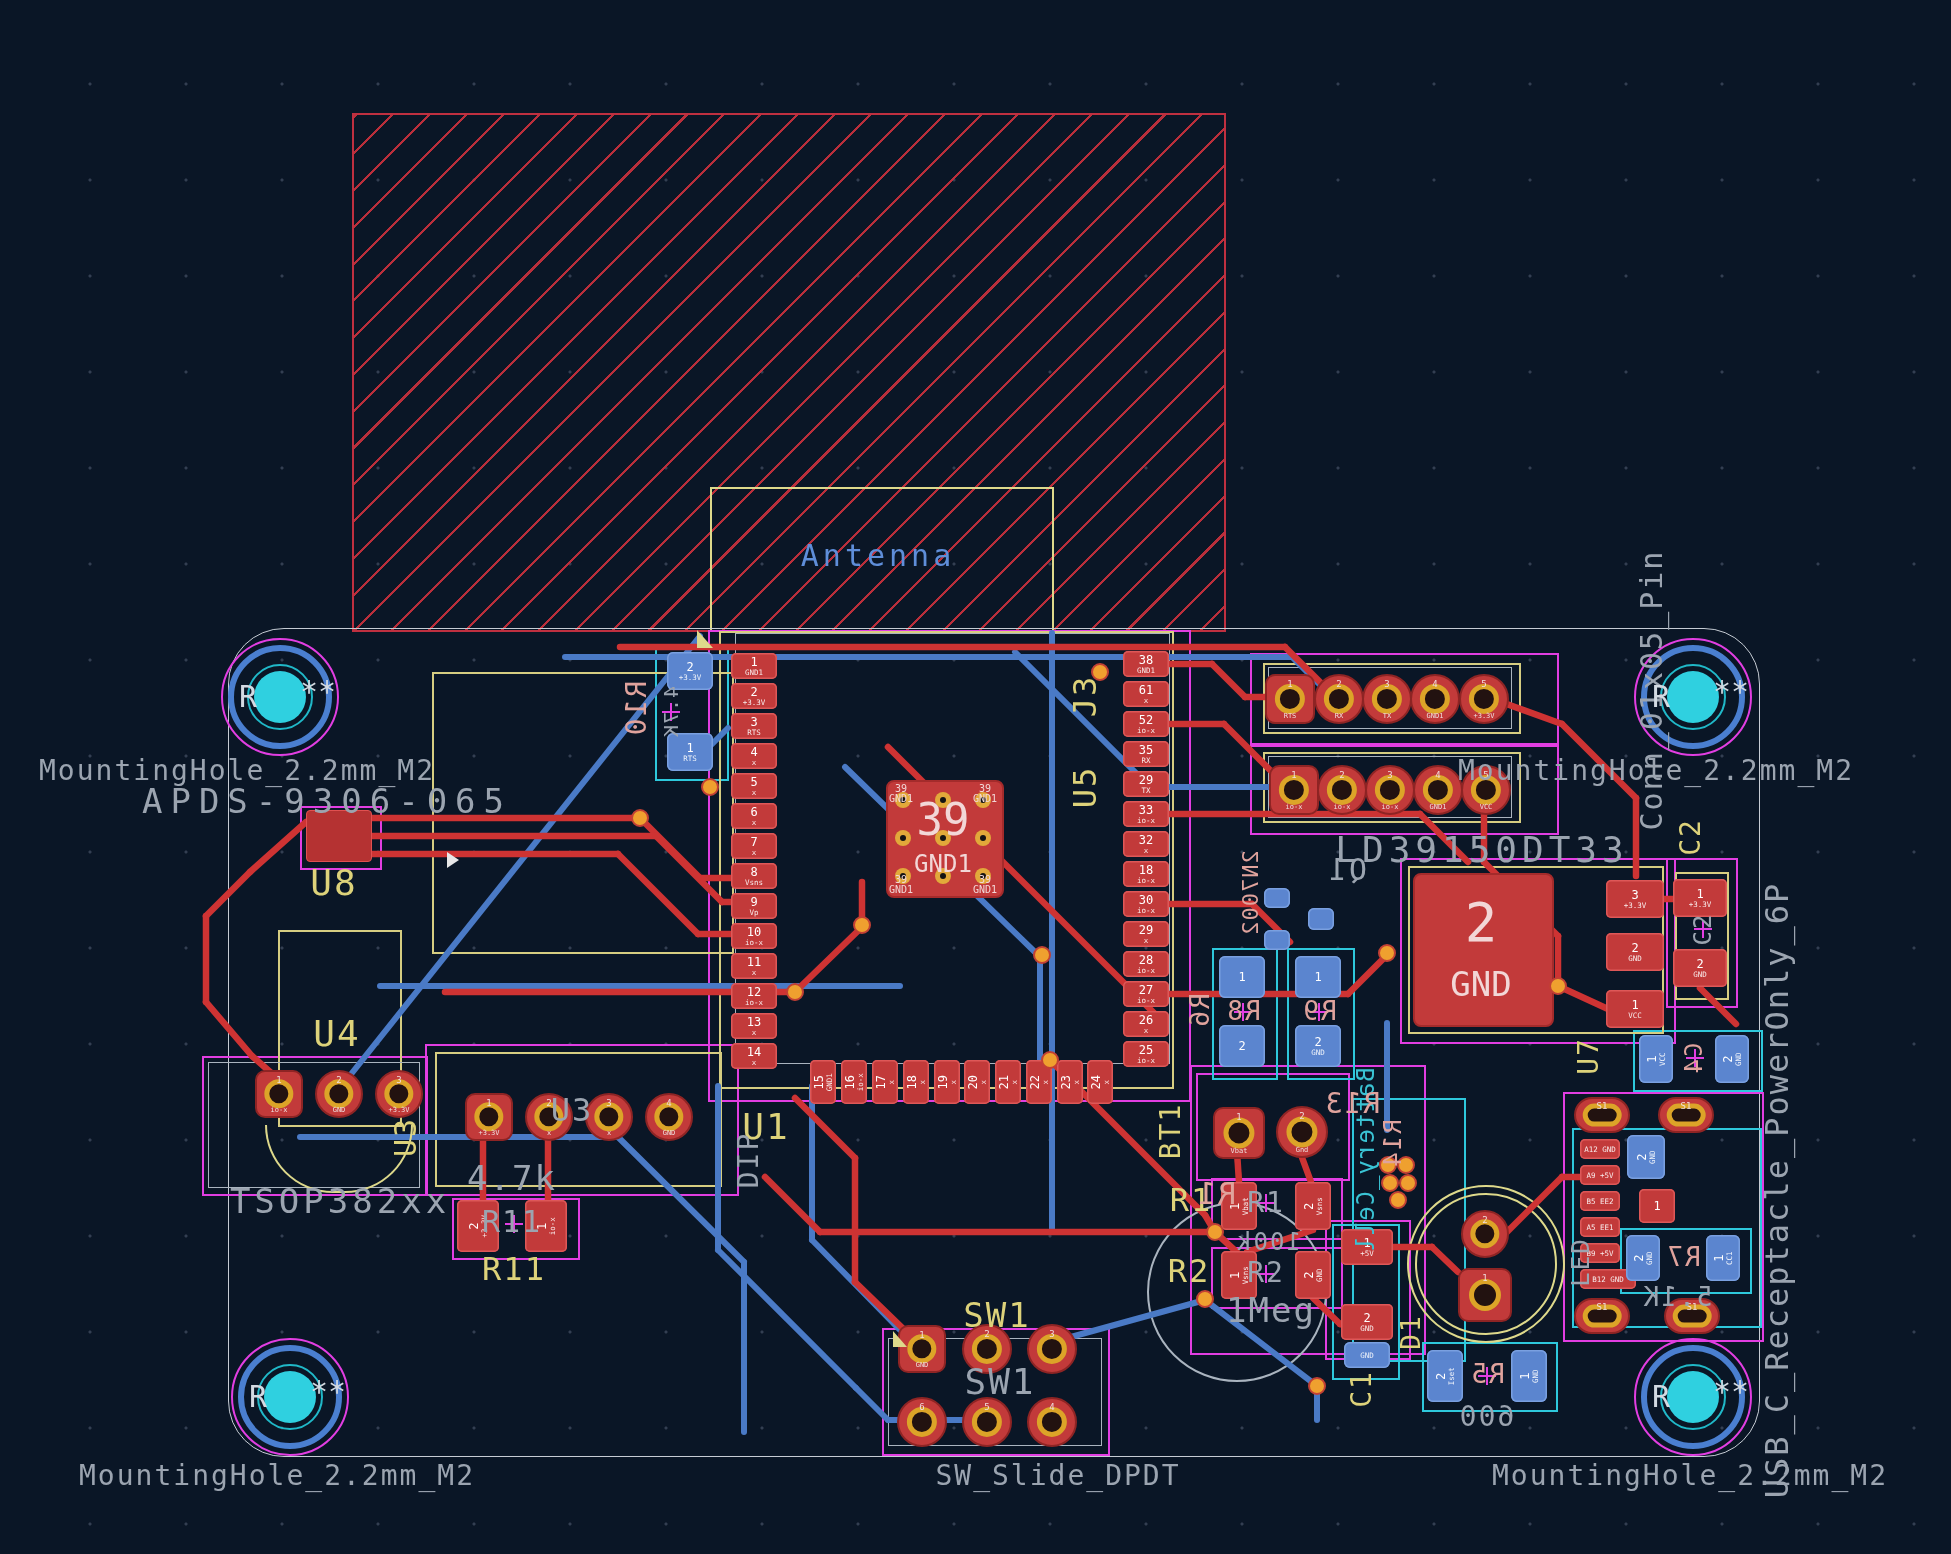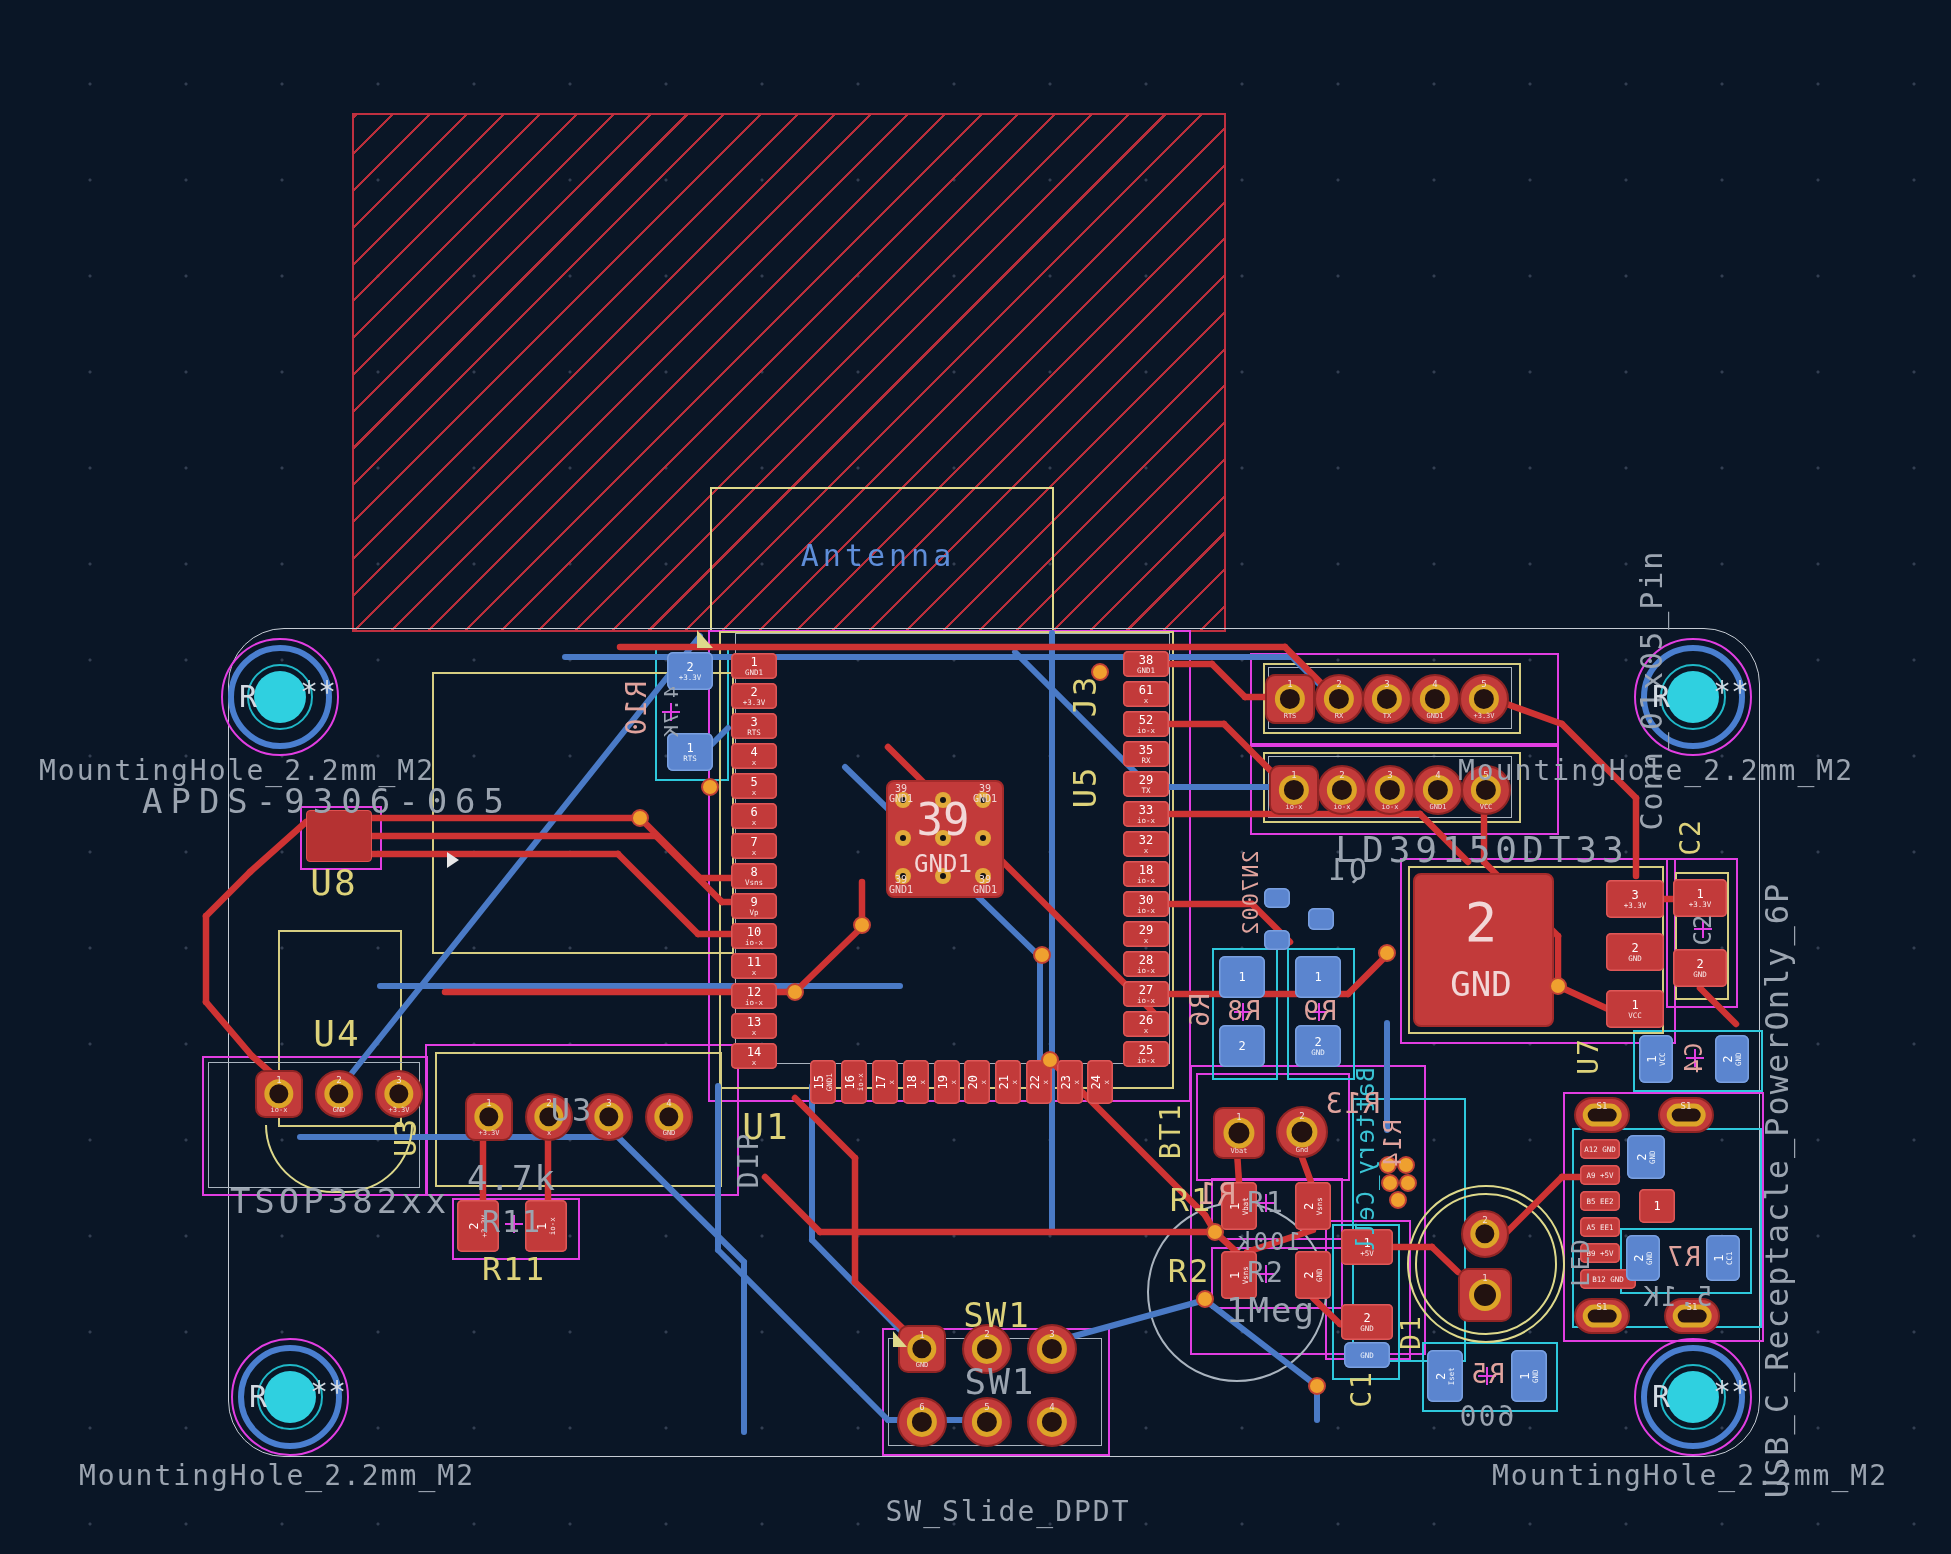--- a/index.html
+++ b/index.html
@@ -879,21 +879,21 @@
       <div class="txt c-gy" style="left: 1347px; top: 870px; font-size: 30px; letter-spacing: 2px; transform: translate(-50%, -50%) scaleX(-1);">Q1</div>
       <div class="txt c-pk" style="left: 1251px; top: 893px; font-size: 22px; letter-spacing: 1px; transform: translate(-50%, -50%) rotate(-90deg) scaleX(-1);">2N7002</div>
       <div class="txt c-cy" style="left: 1366px; top: 1160px; font-size: 24px; letter-spacing: 1px; transform: translate(-50%, -50%) rotate(-90deg) scaleX(-1);">Battery_Cell</div>
       <div class="txt c-pk" style="left: 1352px; top: 1104px; font-size: 28px; letter-spacing: 2px; transform: translate(-50%, -50%) scaleX(-1);">R13</div>
       <div class="txt c-pk" style="left: 1393px; top: 1144px; font-size: 24px; letter-spacing: 2px; transform: translate(-50%, -50%) rotate(-90deg) scaleX(-1);">R14</div>
       <div class="txt c-pk" style="left: 1200px; top: 1011px; font-size: 26px; letter-spacing: 2px; transform: translate(-50%, -50%) rotate(-90deg) scaleX(-1);">R6</div>
       <div class="txt c-pk" style="left: 637px; top: 709px; font-size: 28px; letter-spacing: 2px; transform: translate(-50%, -50%) rotate(-90deg) scaleX(-1);">R10</div>
       <div class="txt c-gy" style="left: 671px; top: 712px; font-size: 20px; letter-spacing: 1px; transform: translate(-50%, -50%) rotate(-90deg) scaleX(-1);">4.7K</div>
       <div class="txt c-yl" style="left: 997px; top: 1315px; font-size: 34px; letter-spacing: 2px; transform: translate(-50%, -50%);">SW1</div>
       <div class="txt c-gy" style="left: 1000px; top: 1382px; font-size: 36px; letter-spacing: 2px; transform: translate(-50%, -50%);">SW1</div>
-      <div class="txt c-gy" style="left: 1008px; top: 1476px; font-size: 28px; letter-spacing: 2px; transform: translate(-50%, -50%); margin-top: 36px;">SW_Slide_DPDT</div>
+      <div class="txt c-gy" style="left: 1058px; top: 1476px; font-size: 28px; letter-spacing: 2px; transform: translate(-50%, -50%);">SW_Slide_DPDT</div>
       <div class="txt c-wh" style="left: 943px; top: 820px; font-size: 44px; transform: translate(-50%, -50%);">39</div>
       <div class="txt c-wh" style="left: 943px; top: 864px; font-size: 24px; transform: translate(-50%, -50%);">GND1</div>
       <div class="txt c-wh" style="left: 901px; top: 793px; font-size: 10px; transform: translate(-50%, -50%); text-align: center;">39
 GND1</div>
       <div class="txt c-wh" style="left: 985px; top: 793px; font-size: 10px; transform: translate(-50%, -50%); text-align: center;">39
 GND1</div>
       <div class="txt c-wh" style="left: 901px; top: 884px; font-size: 10px; transform: translate(-50%, -50%); text-align: center;">39
 GND1</div>
       <div class="txt c-wh" style="left: 985px; top: 884px; font-size: 10px; transform: translate(-50%, -50%); text-align: center;">39
 GND1</div>

